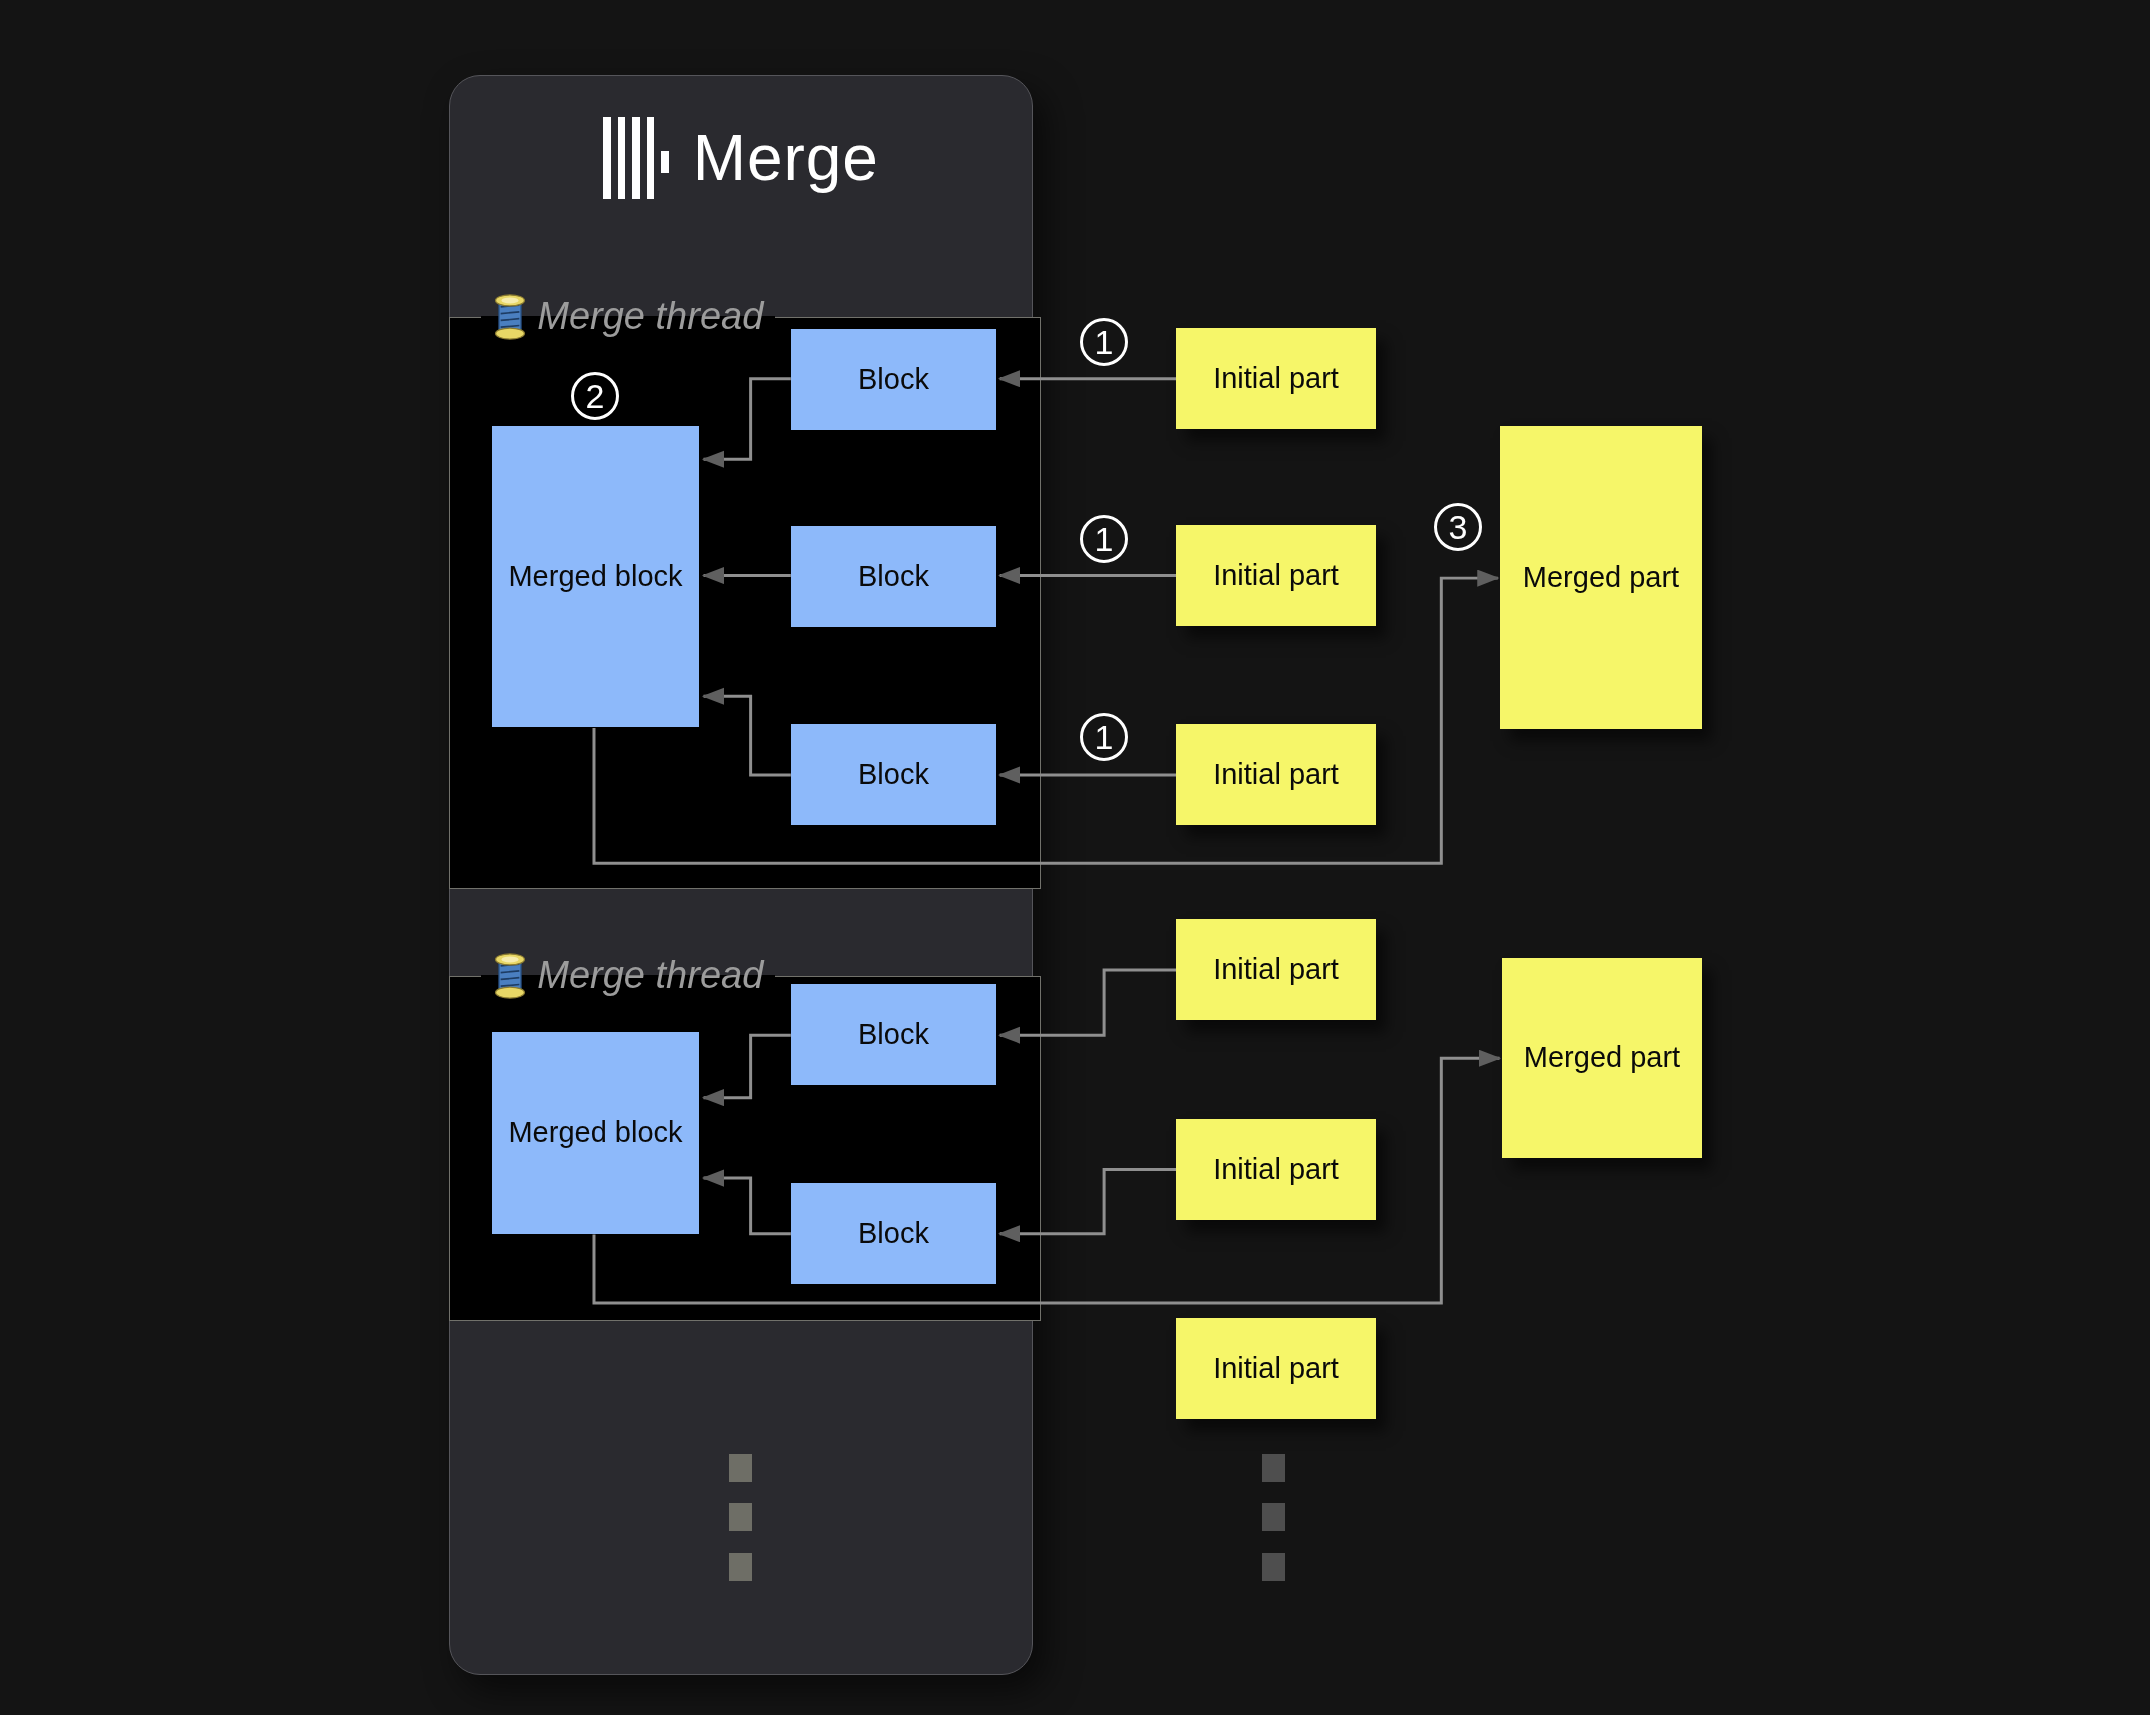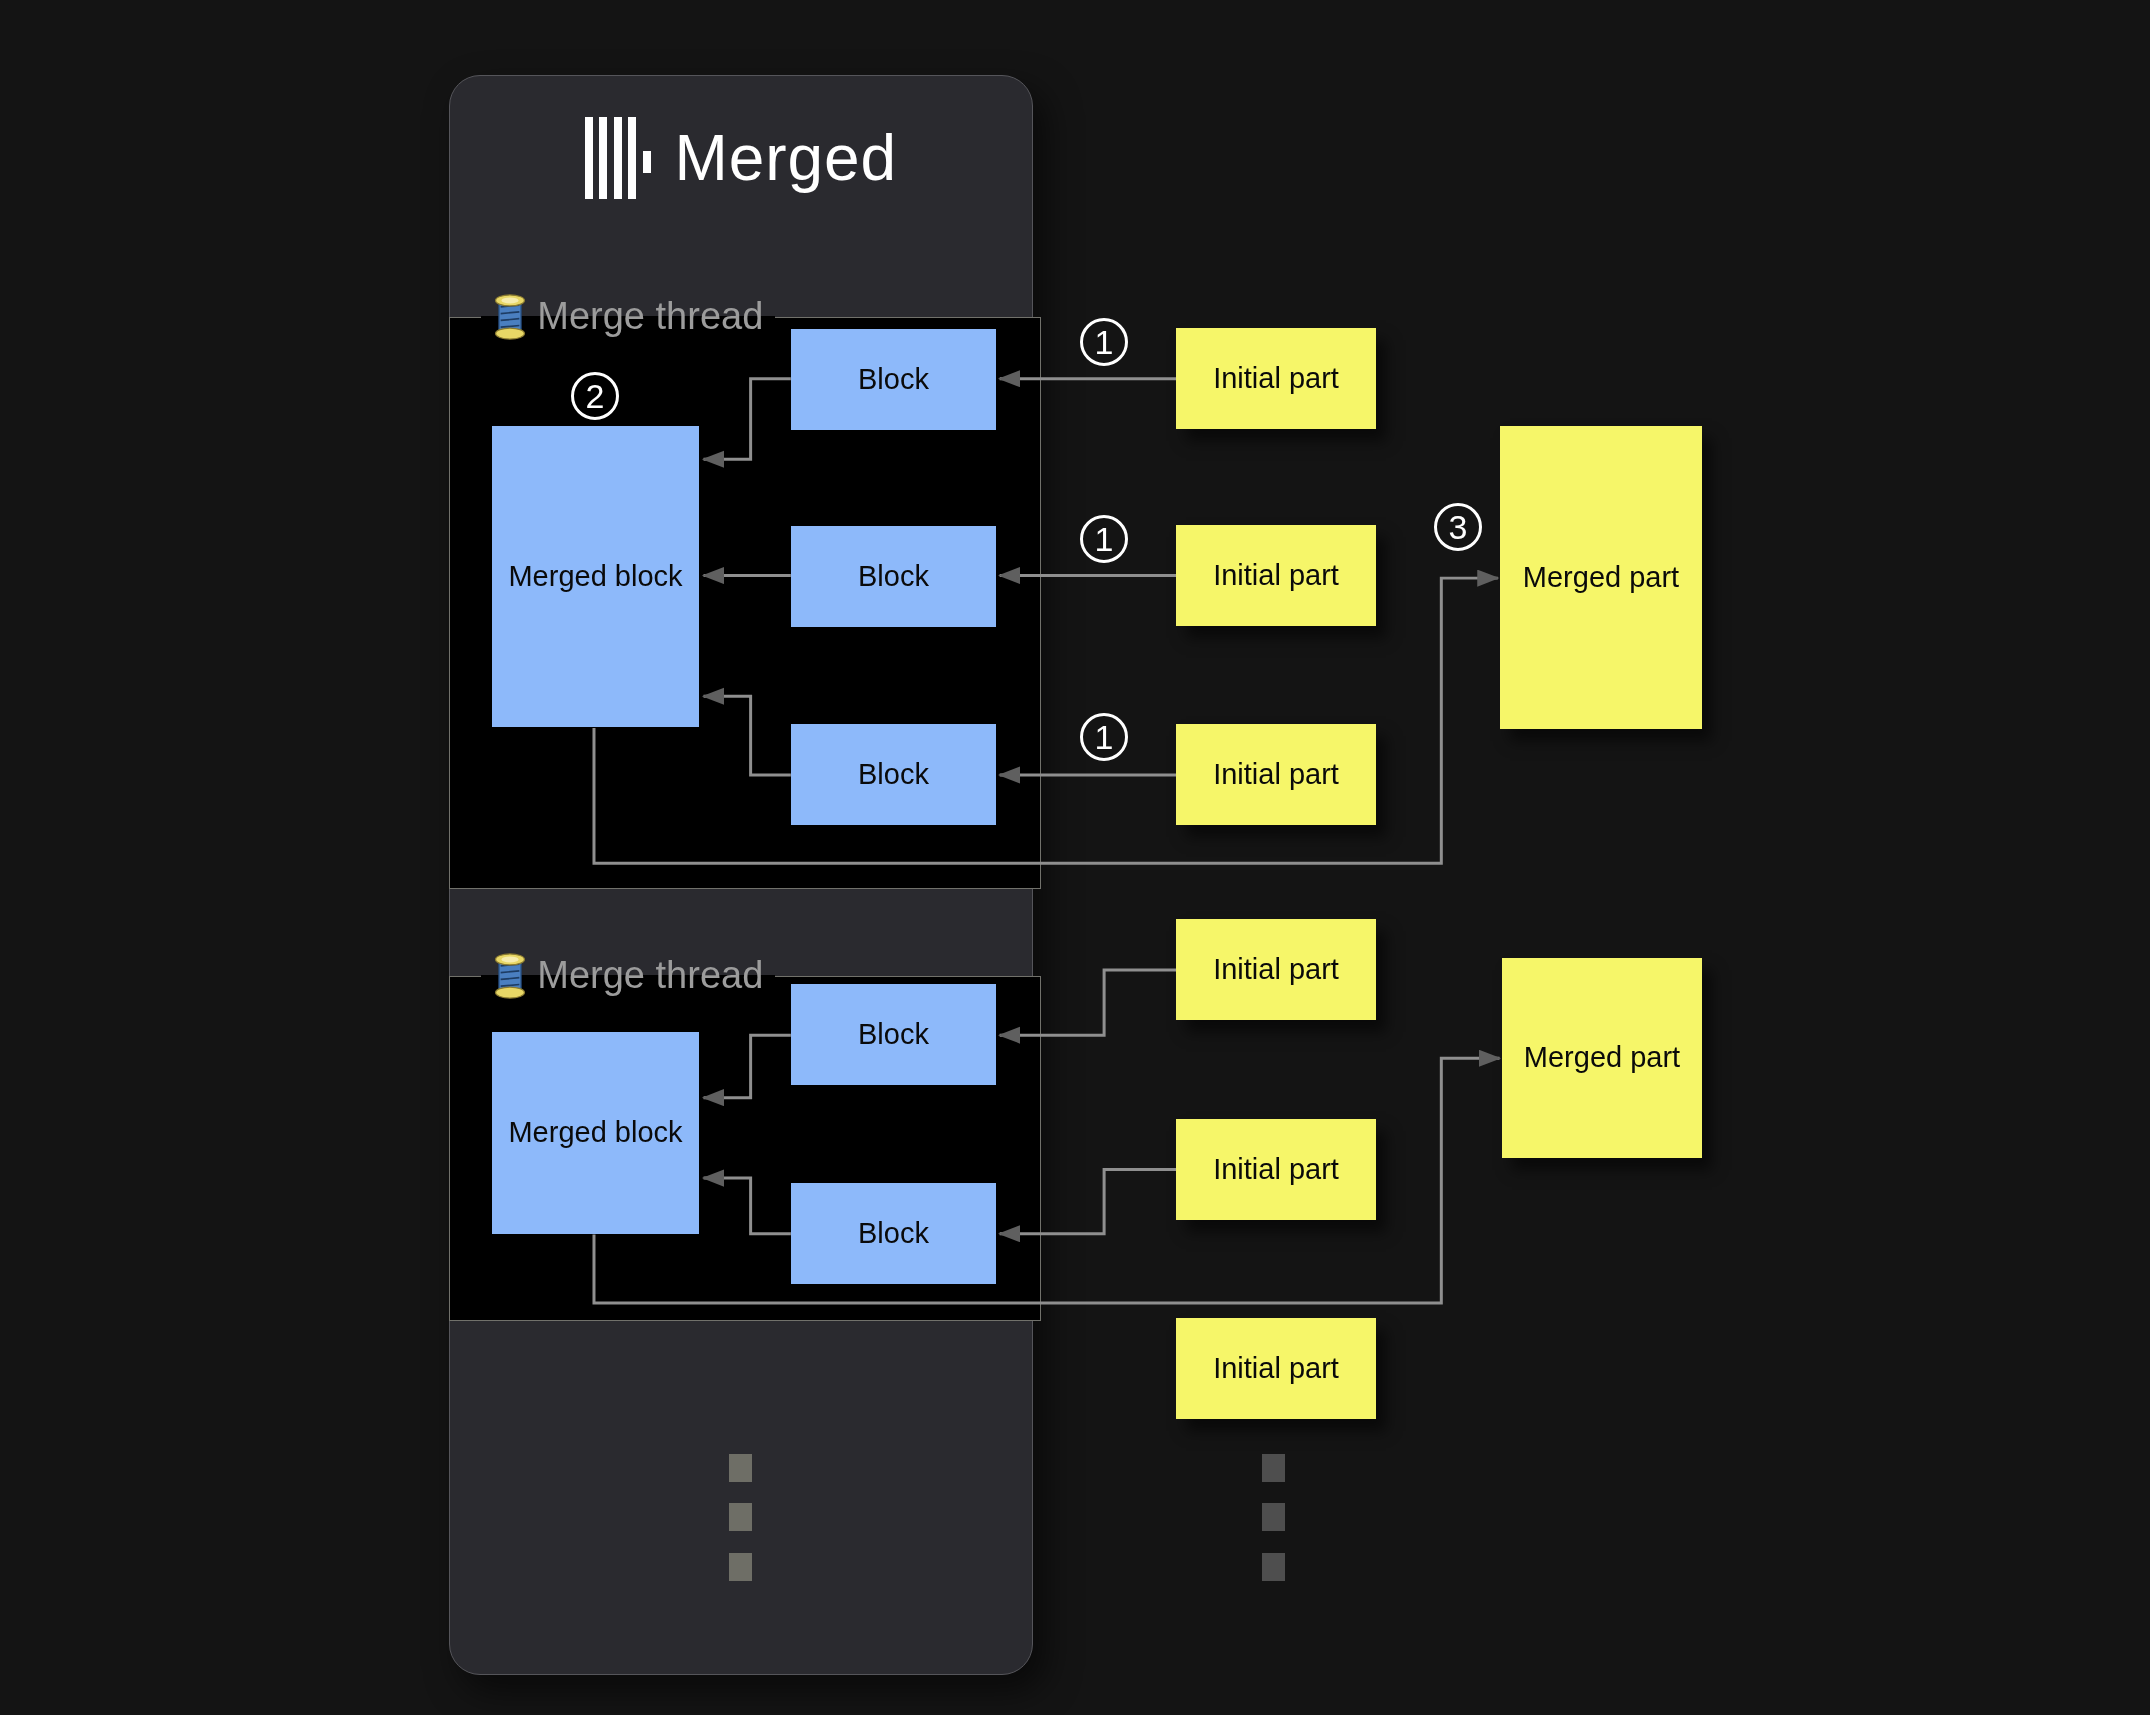--- a/index.html
+++ b/index.html
@@ -44,20 +44,21 @@
     border:1.7px solid var(--container-border);
   }
   .t1{left:449px;top:317px;width:592px;height:572px}
   .t2{left:449px;top:976px;width:592px;height:345px}
   .thread-label{
     height:51px;display:flex;align-items:center;gap:10.3px;
     padding:0 12px;
     font-size:38px;color:var(--label-gray);
     background:linear-gradient(to bottom,var(--panel-bg) 0%,var(--panel-bg) 50%,var(--container-bg) 50%,var(--container-bg) 100%);
     white-space:nowrap;
+    font-style:italic;
   }
   .tl1{left:481px;top:291px}
   .tl2{left:481px;top:950px}
   .spool{display:block}
 
   
   .box{
     display:flex;align-items:center;justify-content:center;text-align:center;
     font-size:29px;line-height:1.08;color:#0a0a0a;
   }
@@ -113,21 +114,21 @@
   <div class="abs server-panel"></div>
 
   <div class="abs server-header">
     <div class="ch-logo">
       <span class="bar"></span>
       <span class="bar"></span>
       <span class="bar"></span>
       <span class="bar"></span>
       <span class="dot"></span>
     </div>
-    <div class="server-title">Merged</div>
+    <div class="server-title">Merge</div>
   </div>
 
   <div class="abs thread-container t1"></div>
   <div class="abs thread-label tl1">
     <svg class="spool" width="34" height="46" viewBox="0 0 40 54">
       <rect x="7" y="8" width="26" height="38" fill="#4a7fc0" stroke="#274e7e" stroke-width="1.5"></rect>
       <path d="M9 15 L31 13 M9 23 L31 21 M9 31 L31 29 M9 39 L31 37" stroke="#1d3c63" stroke-width="2" fill="none"></path>
       <ellipse cx="20" cy="46.5" rx="17" ry="6.5" fill="#e8d766" stroke="#8a7a30" stroke-width="1.5"></ellipse>
       <ellipse cx="20" cy="7.5" rx="17" ry="6.5" fill="#e8d766" stroke="#8a7a30" stroke-width="1.5"></ellipse>
       <ellipse cx="20" cy="7.5" rx="10" ry="3.5" fill="#f6ecad"></ellipse>

